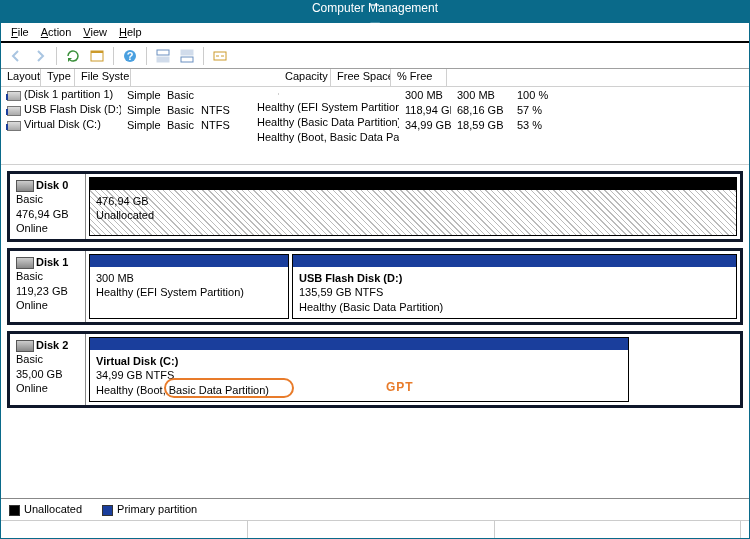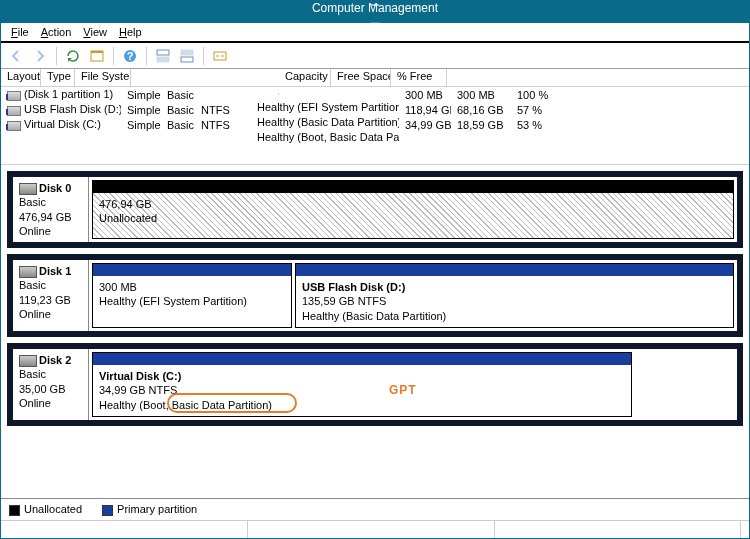--- a/index.html
+++ b/index.html
@@ -25,21 +25,21 @@
   .grid-header { display:flex; background:#fff; border-bottom:1px solid #d0d0d0; height:18px;}
   .gh { border-right:1px solid #d0d0d0; padding:1px 6px; font-size:11px; cursor:default; overflow:hidden; white-space:nowrap;}
   .grid-body { background:#fff; height:78px; border-bottom:1px solid #d0d0d0;}
   .row { display:flex; height:15px; align-items:center; }
   .cell { padding:16px 6px; overflow:hidden; white-space:nowrap; }
   .c-vol { width:120px; } .c-lay{width:40px;} .c-typ{width:34px;} .c-fs{width:56px;} .c-stat{width:148px;margin-top:24px;} .c-cap{width:52px;} .c-free{width:60px;} .c-pct{width:56px;}
   .vol-icon { display:inline-block; width:14px; height:10px; margin-right:3px; vertical-align:middle; border:1px solid #777; background:linear-gradient(#ddd,#aaa); position:relative;}
   .vol-icon.pri::before{content:"";position:absolute;left:-2px;top:2px;width:2px;height:6px;background:#1a3e9c;}
   
   .disk-area { padding:6px; flex:1; display:flex; flex-direction:column; gap:6px; overflow:hidden;}
-  .disk-row { display:flex; border:6px solid #0f172a; background:#fff; }
+  .disk-row { display:flex; border:3px solid #0f172a; background:#fff; }
   .disk-label { width:76px; padding:4px 6px; border-right:1px solid #888; line-height:1.3; }
   .disk-label .dicon{display:inline-block;width:18px;height:12px;margin-right:2px;border:1px solid #555;background:linear-gradient(#ccc,#888);vertical-align:middle;}
   .disk-parts { flex:1; display:flex; padding:3px; gap:3px; }
   .part { border:1px solid #000; flex:1; position:relative; padding:4px 6px; line-height:1.3; background:#fff;}
   .part .bar { position:absolute; top:0; left:0; right:0; height:12px; }
   .part .content { margin-top:12px; }
   .hatch { background: repeating-linear-gradient(45deg,#fff,#fff 3px,#bbb 3px,#bbb 4px); }
   .bar-black { background:#000; }
   .bar-blue { background:#1a3e9c; }
   
@@ -192,21 +192,21 @@
       </div>
     </div>
     <div class="disk-row">
       <div class="disk-label"><span class="dicon"></span><b>Disk 2</b><br><span>Basic</span><br><span>35,00 GB</span><br><span>Online</span></div>
       <div class="disk-parts" style="position: relative;">
         <div class="part" style="flex: 0 0 540px;">
           <div class="bar bar-blue"></div>
           <div class="content"><b>Virtual Disk  (C:)</b><br><span>34,99 GB NTFS</span><br><span>Healthy (Boot, Basic Data Partition)</span></div>
         </div>
         <div class="callout" style="left: 78px; top: 44px; width: 130px; height: 20px;"></div>
-        <div class="gpt-label" style="left: 300px; top: 34px;">GPT</div>
+        <div class="gpt-label" style="left: 300px; top: 46px;">GPT</div>
       </div>
     </div>
   </div>
 
 <div class="legend">
   <span><span class="swatch sw-black"></span><span>Unallocated</span></span>
   <span><span class="swatch sw-blue"></span><span>Primary partition</span></span>
 </div>
 
 <div class="statusbar">

